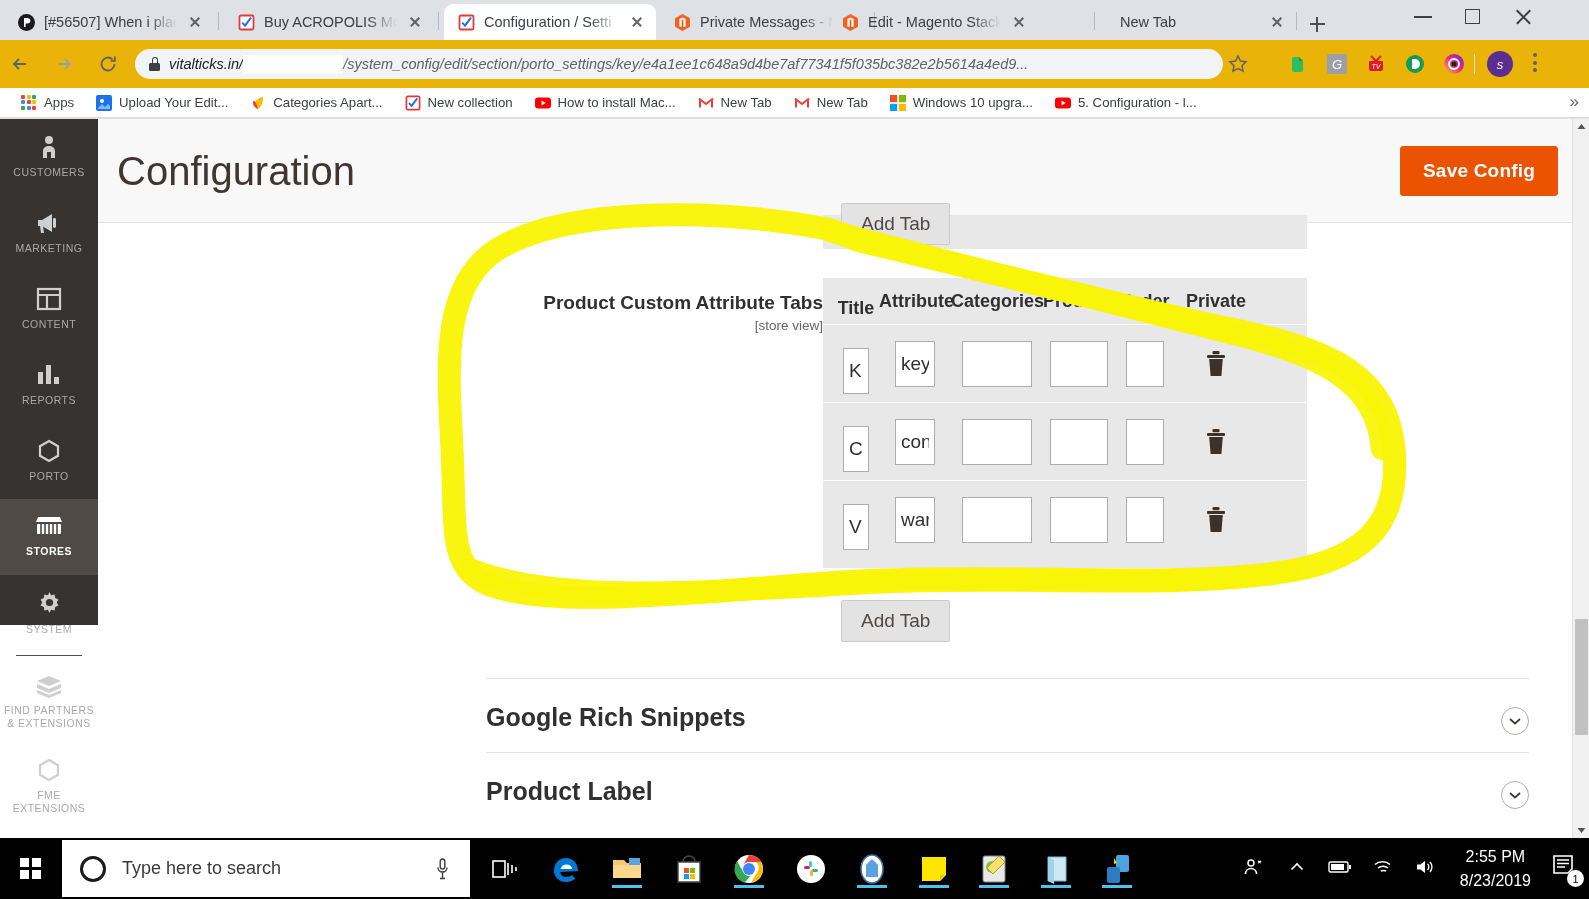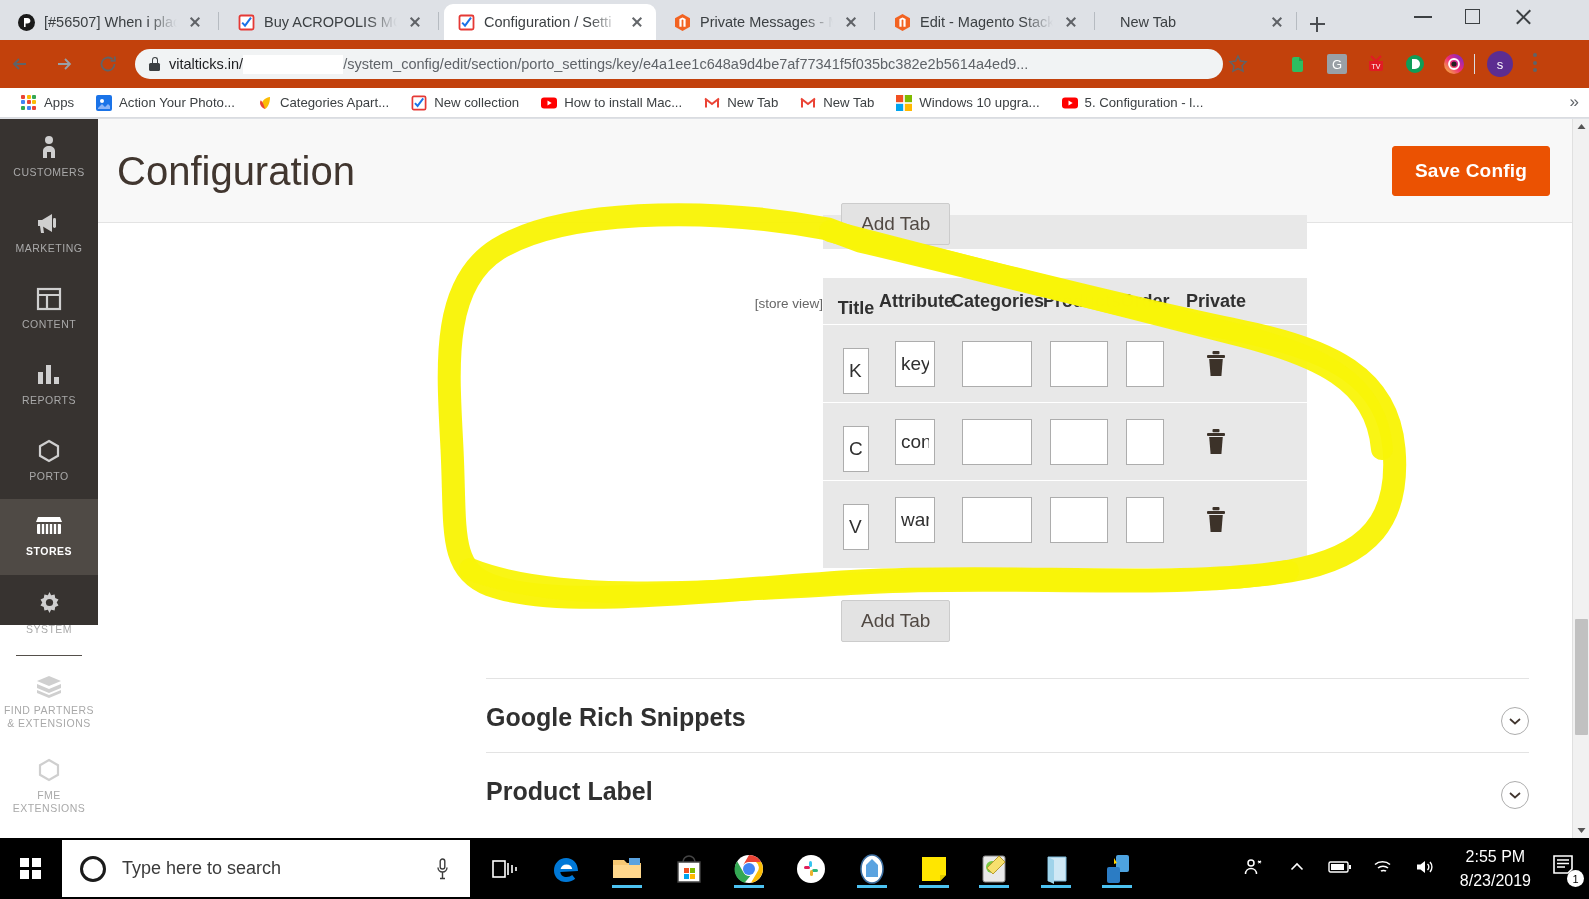--- a/index.html
+++ b/index.html
@@ -48,21 +48,21 @@
   .w-min i { left:14px; top:16px; width:18px; height:1.6px; }
   .w-max { left:1450px; }
   .w-max i { left:15px; top:9px; width:15px; height:15px; background:none;
              border:1.6px solid #3c4043; }
   .w-close { left:1500px; }
   .w-close i { left:14px; top:16px; width:19px; height:1.8px; }
   .w-close i:first-child { transform:rotate(45deg); }
   .w-close i:last-child  { transform:rotate(-45deg); }
 
   
-  .toolbar { position:relative; height:48px; background:#c2410c; }
+  .toolbar { position:relative; height:48px; background:#eab308;font-style:italic; }
   .navbtn { position:absolute; top:8px; width:32px; height:32px; color:#5f6368; }
   .navbtn svg { position:absolute; left:6px; top:6px; }
   .omnibox {
     position:absolute; left:135px; top:9px; width:1088px; height:30px;
     background:#f1f3f4; border-radius:16px;
     display:flex; align-items:center; padding:0 12px 0 14px;
     font-size:14.5px; color:#3c4043; overflow:hidden; white-space:nowrap;
   }
   .lock { width:11px; height:14px; position:relative; flex:0 0 11px; margin-right:9px; }
   .lock .body { position:absolute; bottom:0; left:0; width:11px; height:8px; background:#3c4043; border-radius:1.5px; }
@@ -96,21 +96,21 @@
   .nav-item.active { background:#4f4a45; color:#fff;font-weight:bold; }
   .nav-label { font-size:10.5px; letter-spacing:.5px; text-align:center; line-height:1.25; }
   .nav-item.active .nav-label { color:#fff; }
   .nav-sep { height:1px; background:#55504b; margin:4px 16px; }
 
   .content { position:absolute; left:98px; top:0; right:0; bottom:0; background:#fff; overflow:hidden;}
 
   .page-header { position:relative; height:104px; background:#f8f8f8; border-bottom:1px solid #e3e3e3; }
   .page-title { position:absolute; left:19px; top:30px; font-size:40px; color:#41362f; font-weight:400; }
   .save-config {
-    position:absolute; right:39px; top:27px; background:#eb5202; color:#fff;
+    position:absolute; right:31px; top:27px; background:#eb5202; color:#fff;
     border:1px solid #eb5202; border-radius:3px;
     padding:13px 22px; font-size:19px; font-weight:700; letter-spacing:.2px;
   }
 
   .body-area { position:absolute; left:0; top:104px; right:0; bottom:0; background:#fff; }
 
   
   .group-top { position:absolute; left:725px; top:-8px; width:484px; height:34px; background:#e8e8e8; }
   .btn-gray {
     background:#e3e3e3; border:1px solid #ccc; border-radius:2px;
@@ -228,21 +228,21 @@
         <svg width="17" height="17" viewBox="0 0 17 17">
             <path d="M8.5 0L16 4.3v8.4L8.5 17 1 12.7V4.3z" fill="#f26322"></path>
             <path d="M7.6 12.8V6.1l.9-.5.9.5v6.7h2.2V5.1L8.5 3.4 5.4 5.1v7.7z" fill="#fff"></path>
           </svg>
       </span>
       <span class="tab-title">Private Messages - M</span>
       <span class="tab-close"></span>
     </div>
     <div class="tab-sep" style="left:874px"></div>
 
-    <div class="tab" style="left:880px;width:210px;justify-content:space-between;">
+    <div class="tab" style="left:828px;width:210px;justify-content:space-between;">
       <span class="tab-fav">
         <svg width="17" height="17" viewBox="0 0 17 17">
             <path d="M8.5 0L16 4.3v8.4L8.5 17 1 12.7V4.3z" fill="#f26322"></path>
             <path d="M7.6 12.8V6.1l.9-.5.9.5v6.7h2.2V5.1L8.5 3.4 5.4 5.1v7.7z" fill="#fff"></path>
           </svg>
       </span>
       <span class="tab-title">Edit - Magento Stack</span>
       <span class="tab-close"></span>
     </div>
     <div class="tab-sep" style="left:1094px"></div>
@@ -359,21 +359,21 @@
     </div>
 
     <div class="bm">
       <span class="bm-ico">
         <svg width="16" height="16" viewBox="0 0 16 16">
             <rect width="16" height="16" rx="2" fill="#1a73e8"></rect>
             <circle cx="6" cy="6" r="2" fill="#fff"></circle>
             <path d="M2 13l4-4 3 3 3-3 2 2v3H2z" fill="#8ab4f8"></path>
           </svg>
       </span>
-      <span>Action Your Photo...</span>
+      <span>Upload Your Edit...</span>
     </div>
 
     <div class="bm">
       <span class="bm-ico">
         <svg width="16" height="16" viewBox="0 0 16 16">
             <path d="M13 2c-4 .5-8 3-8 7 0 2 1.2 4 3 5 3-2 5-6 5-12z" fill="#fbbc05"></path>
             <path d="M8 14c-3-1-5-3.5-5-6 0-1 .3-2 .8-2.8C6 7 7 10.5 8 14z" fill="#ea4335"></path>
           </svg>
       </span>
       <span>Categories Apart...</span>
@@ -539,20 +539,21 @@
 
     <div class="body-area">
 
       <div class="group-top">
         <button class="btn-gray add-tab-top">Add Tab</button>
       </div>
 
       <div class="field-row">
 
         <div class="field-label">
+          <span class="lbl">Product Custom Attribute Tabs</span>
           <span class="scope">[store view]</span>
         </div>
 
         <div class="array-table">
 
           <div class="ar-head">
             <div class="c-title">Title</div>
             <div class="c-attr">Attribute</div>
             <div class="c-cat">Categories</div>
             <div class="c-prod">Products</div>

